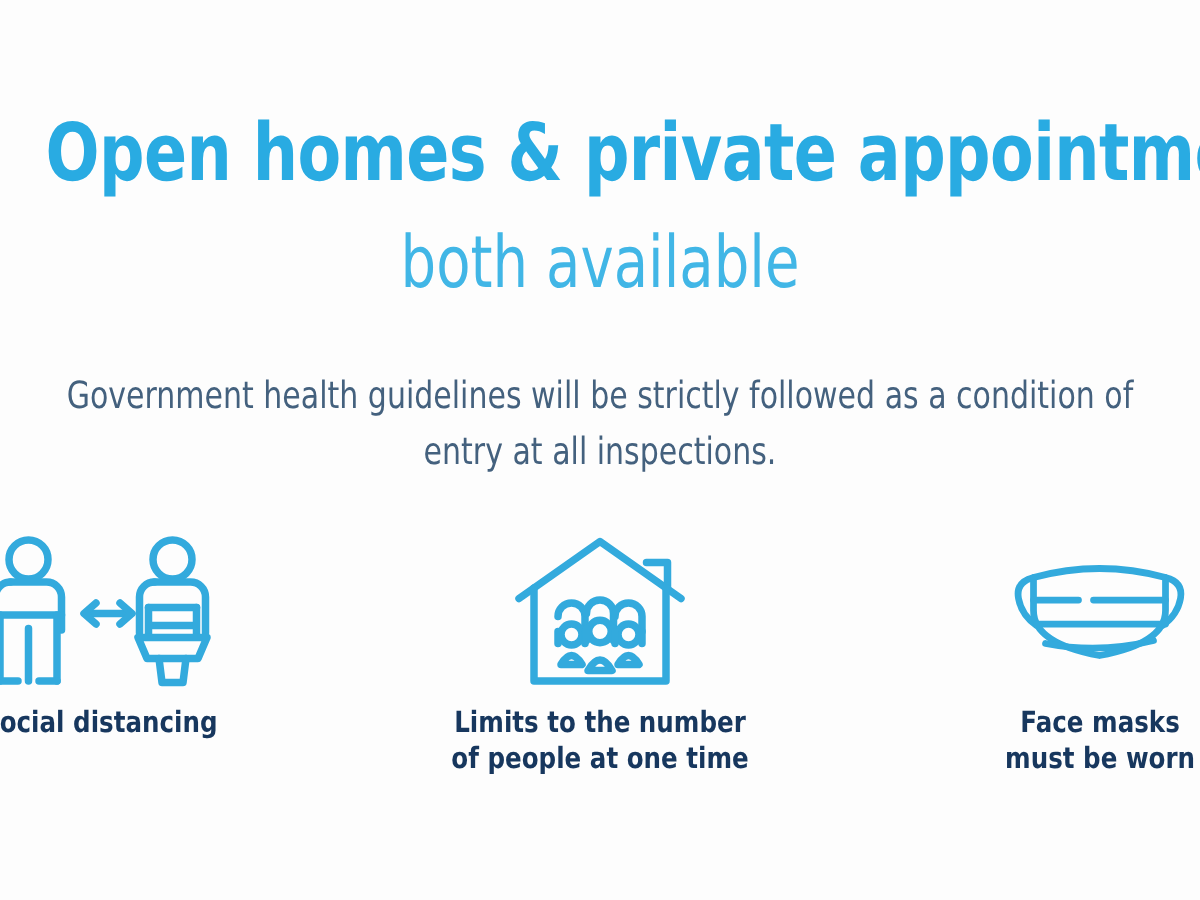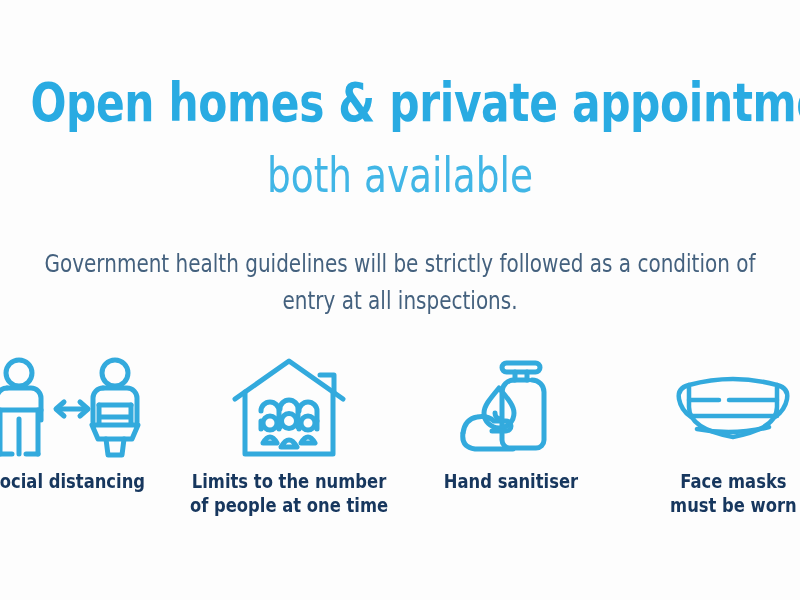--- a/index.html
+++ b/index.html
@@ -197,43 +197,20 @@
             <path d="M69 66 v8 M87 66 v8"></path>
             <path d="M71 88 q7 -12 14 0 z"></path>
           </svg>
         </div>
         <div class="feature-caption">
           <span class="cline">Limits to the number</span>
           <span class="cline">of people at one time</span>
         </div>
       </div>
 
-      <div class="feature">
-        <div class="feature-icon">
-          <svg width="108" height="104" viewBox="0 0 108 104" fill="none" stroke="#33aadd" stroke-width="5" stroke-linecap="round" stroke-linejoin="round">
-
-            <rect x="45" y="8" width="38" height="9" rx="4.5"></rect>
-            <path d="M58 17 v8 M70 17 v8"></path>
-
-            <path d="M57 25 h14"></path>
-
-            <path d="M57 25 a12 12 0 0 0 -12 12 v48 a8 8 0 0 0 8 8 h26 a8 8 0 0 0 8 -8 v-48 a12 12 0 0 0 -12 -12"></path>
-
-            <path d="M42 33 c10 12 15 18 15 25 a15 15 0 0 1 -30 0 c0 -7 5 -13 15 -25 z"></path>
-            <path d="M38 58 a6 6 0 0 0 5 6"></path>
-
-            <path d="M6 78 q2 -14 14 -16 q10 -2 17 4 h12 a5 5 0 0 1 0 10 h-14"></path>
-            <path d="M6 78 q-2 14 12 16 h38"></path>
-          </svg>
-        </div>
-        <div class="feature-caption">
-          <span class="cline">Hand sanitiser</span>
-          <span class="cline"></span>
-        </div>
-      </div>
 
       <div class="feature">
         <div class="feature-icon">
           <svg width="132" height="104" viewBox="0 0 132 104" fill="none" stroke="#33aadd" stroke-width="4.5" stroke-linecap="round" stroke-linejoin="round">
 
             <path d="M22 30 q-12 3 -10 14 q2 11 12 18"></path>
 
             <path d="M110 30 q12 3 10 14 q-2 11 -12 18"></path>
 
             <path d="M22 30 q44 -12 88 0 v22 q0 22 -44 30 q-44 -8 -44 -30 z"></path>

